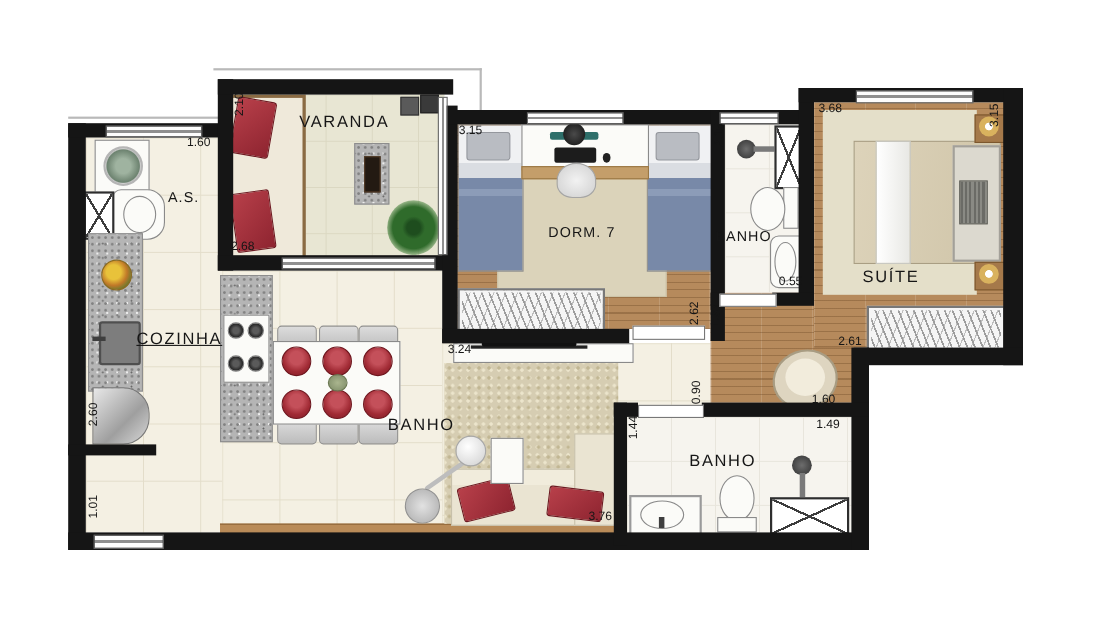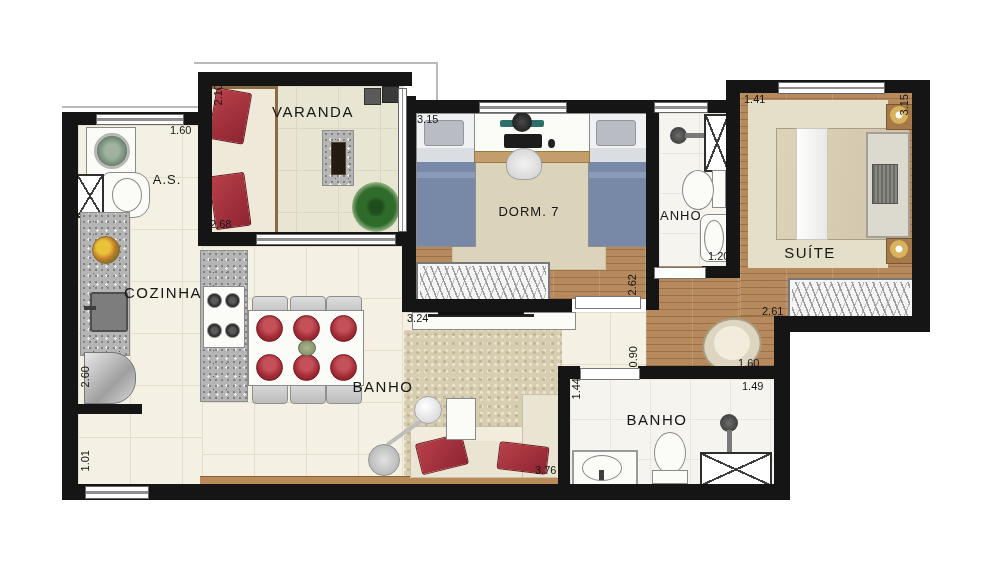--- a/index.html
+++ b/index.html
@@ -217,35 +217,35 @@
   <div class="door z" style="left:654px;top:267px;width:50px;height:10px;"></div>
   <div class="door z" style="left:580px;top:368px;width:58px;height:10px;"></div>
 
   <span class="dim" style="left:170px;top:124px;">1.60</span>
   <span class="dim v" style="left:212px;top:84px;">2.10</span>
   <span class="dim" style="left:210px;top:218px;">2.68</span>
   <span class="dim" style="left:417px;top:113px;">3.15</span>
   <span class="dim v" style="left:626px;top:274px;">2.62</span>
   <span class="dim" style="left:407px;top:312px;">3.24</span>
   <span class="dim v" style="left:648px;top:112px;">2.15</span>
-  <span class="dim" style="left:708px;top:250px;">1.20</span>
-  <span class="dim" style="left:744px;top:93px;">1.41</span>
+  <span class="dim" style="left:708px;top:250px;">0.55</span>
+  <span class="dim" style="left:744px;top:93px;">3.68</span>
   <span class="dim v" style="left:898px;top:94px;">3.15</span>
   <span class="dim" style="left:762px;top:305px;">2.61</span>
   <span class="dim v" style="left:645px;top:276px;">1.37</span>
   <span class="dim v" style="left:627px;top:346px;">0.90</span>
   <span class="dim" style="left:738px;top:357px;">1.60</span>
   <span class="dim" style="left:742px;top:380px;">1.49</span>
   <span class="dim v" style="left:570px;top:378px;">1.44</span>
   <span class="dim" style="left:535px;top:464px;">3.76</span>
   <span class="dim v" style="left:79px;top:366px;">2.60</span>
   <span class="dim v" style="left:79px;top:450px;">1.01</span>
 
   <div class="room-label" style="left:313px;top:111px;">VARANDA</div>
   <div class="room-label sm" style="left:167px;top:179px;">A.S.</div>
-  <div class="room-label" style="left:163px;top:292px;">COZINHA</div>
+  <div class="room-label" style="left:163px;top:308px;text-decoration:underline;">COZINHA</div>
   <div class="room-label" style="left:383px;top:386px;">BANHO</div>
   <div class="room-label sm" style="left:529px;top:211px;">DORM. 7</div>
   <div class="room-label sm" style="left:676px;top:215px;">BANHO</div>
   <div class="room-label" style="left:810px;top:252px;">SUÍTE</div>
   <div class="room-label" style="left:657px;top:419px;">BANHO</div>
 
 </div>
 
 </body></html>

